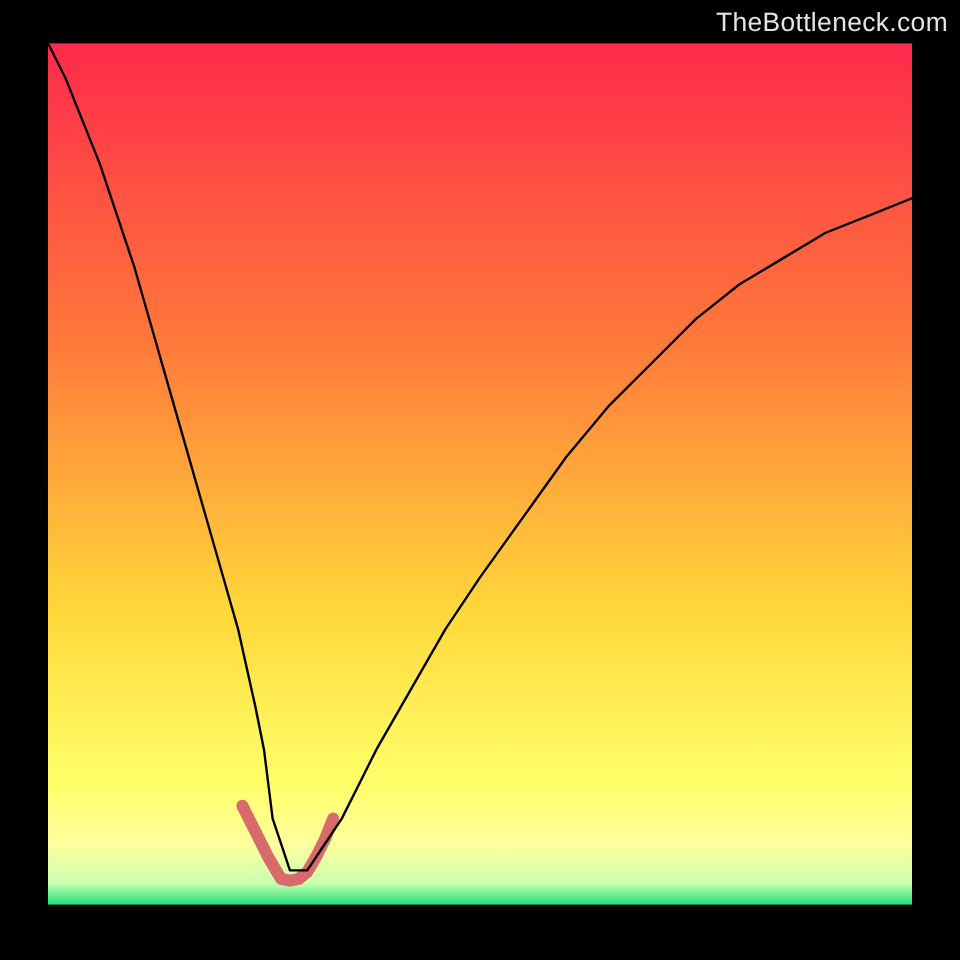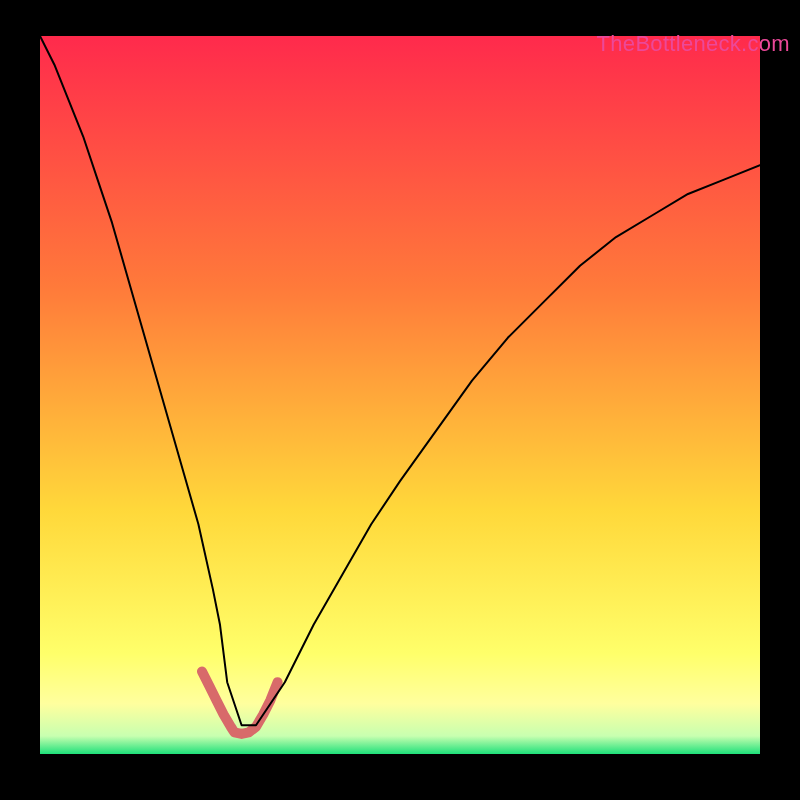--- a/index.html
+++ b/index.html
@@ -15,26 +15,25 @@
     position: relative;
     width: 800px;
     height: 800px;
     background: #000;
   }
   .watermark {
     position: absolute;
     top: 6px;
     right: 10px;
     font-size: 22px;
-    color: #ec4899;
+    color: #e5e5e5;
     letter-spacing: 0.3px;
     font-weight: 500;
     z-index: 50;
     user-select: none;
-    margin-top: 25px;
   }
   .plot-wrap {
     position: absolute;
     left: 40px;
     top: 36px;
     width: 720px;
     height: 718px;
   }
   svg.plot {
     width: 720px;

